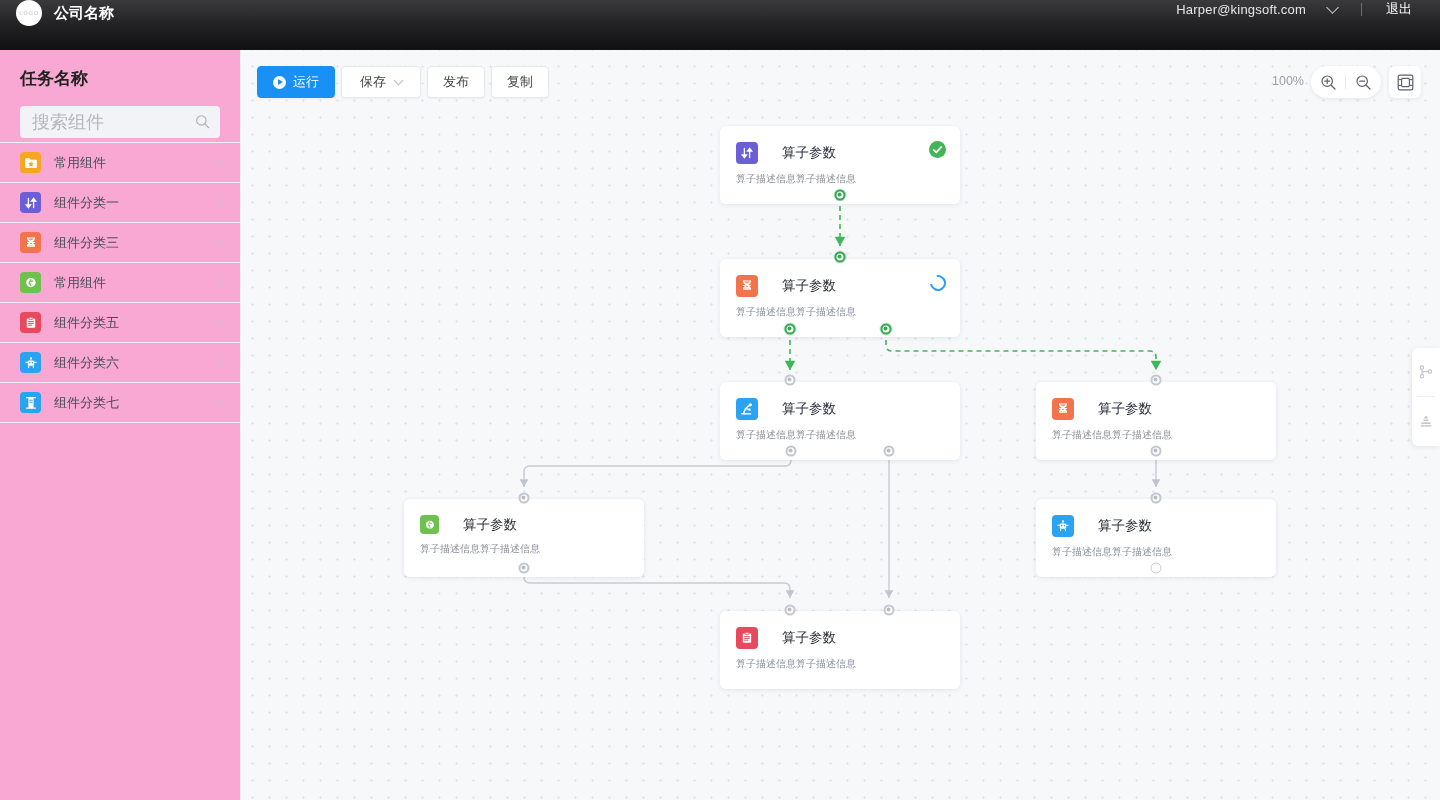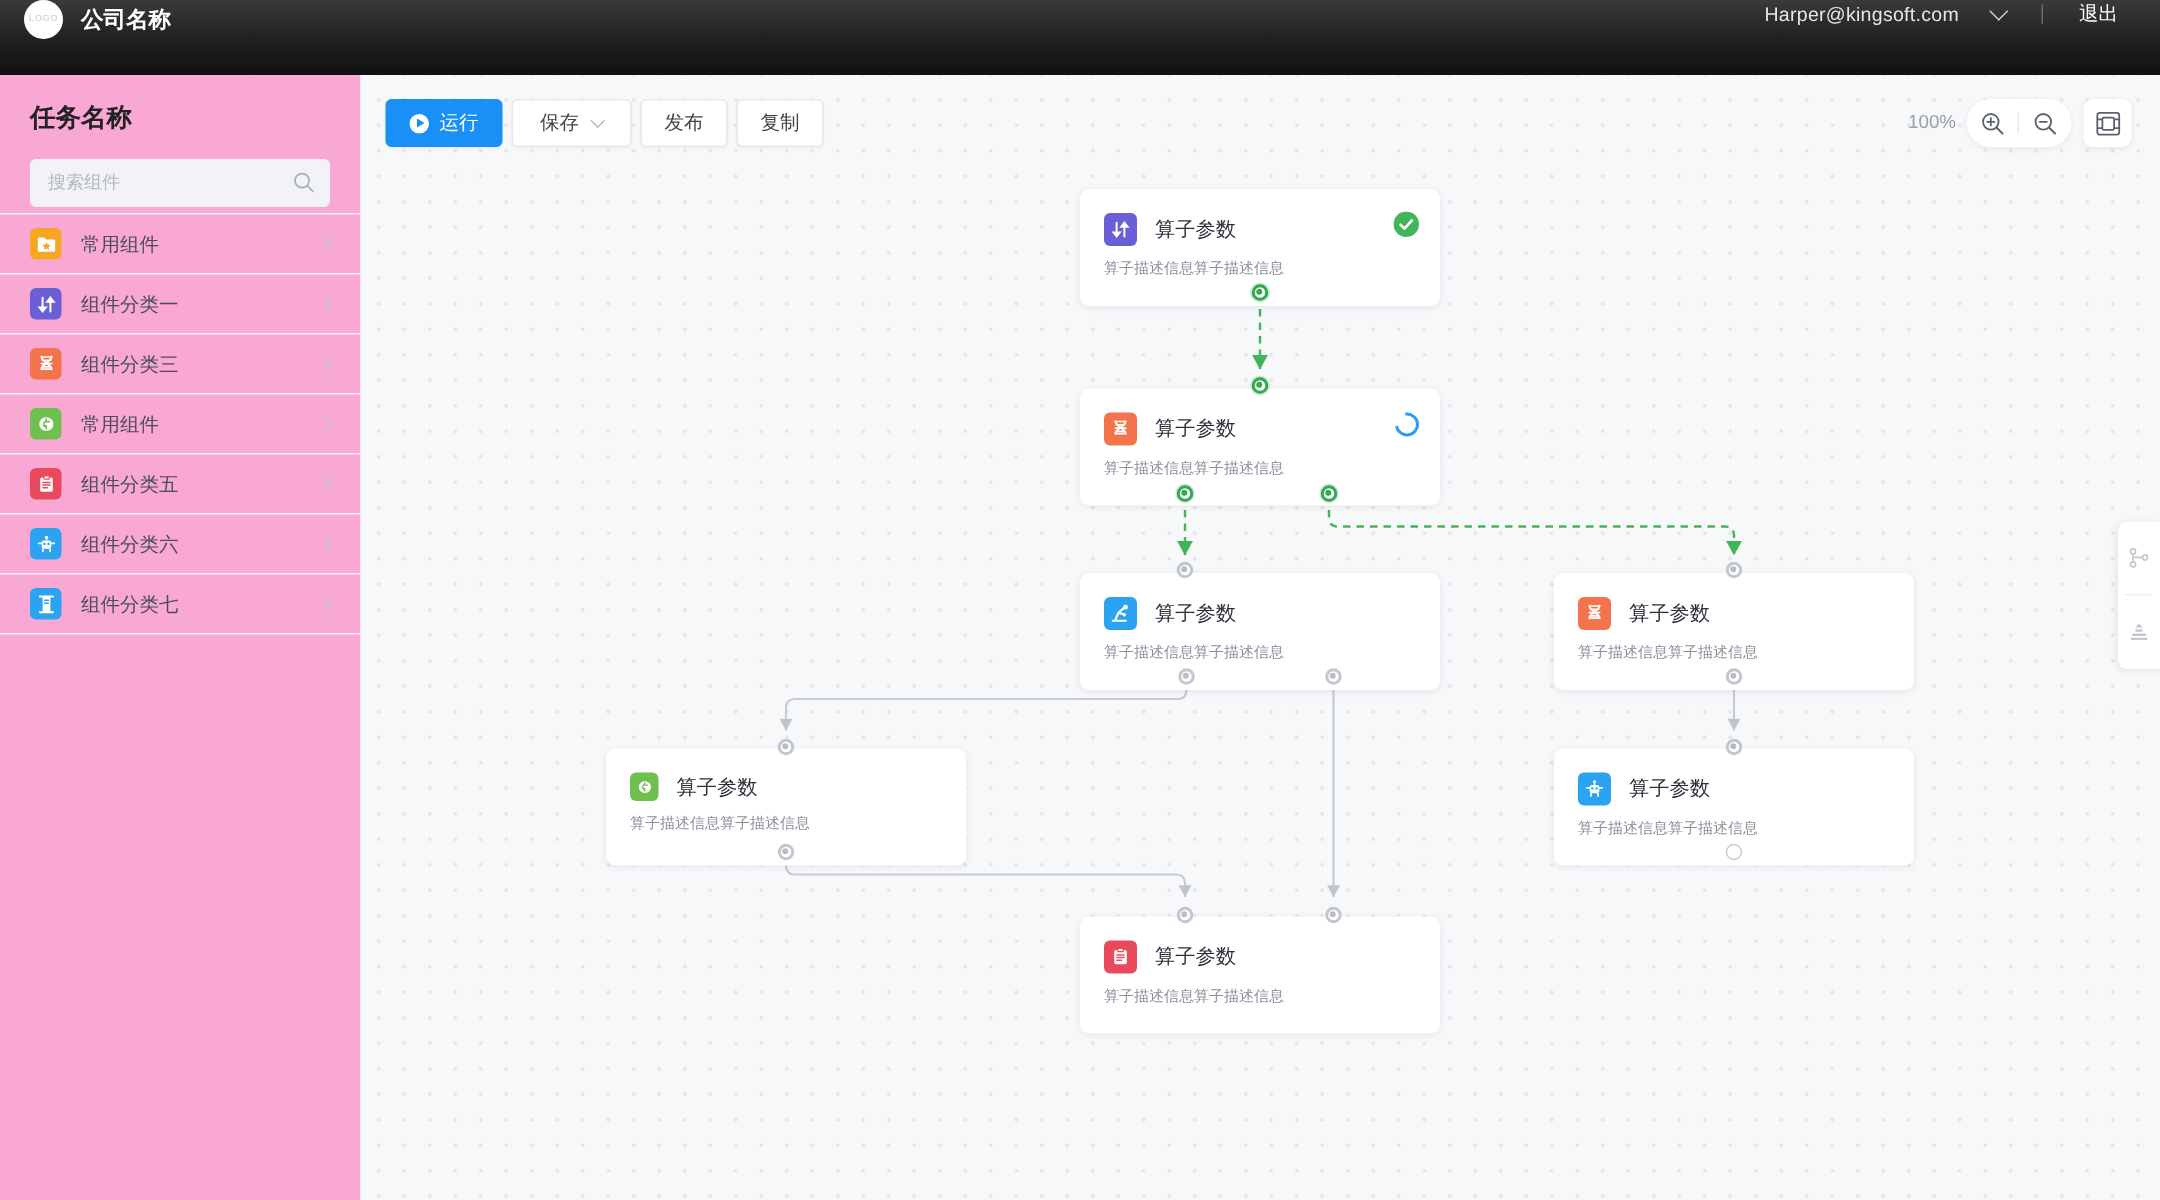--- a/index.html
+++ b/index.html
@@ -35,22 +35,22 @@
     position: absolute; top: 50px; left: 0; width: 241px; height: 750px;
     background: #f9a8d4; border-right: 1px solid #eceef1;
   }
   .task-title { font-size: 17px; font-weight: bold; color: #222; margin: 17px 0 0 20px; }
   .search-wrap {
     position: relative; margin: 16px 20px 0 20px; height: 32px;
     background: #f2f3f7; border-radius: 4px;
   }
   .search-wrap input {
     width: 100%; height: 32px; border: 0; outline: none; background: transparent;
-    padding: 0 34px 0 12px; font-size: 12px; color: #444;
-    font-family: Liberation Mono, monospace;
+    padding: 0 34px 0 12px; font-size: 18px; color: #444;
+    font-family: Liberation Serif, serif;
   }
   .search-wrap input::placeholder { color: #b3b7c0; }
   .search-ic { position: absolute; right: 10px; top: 8px; width: 15px; height: 15px; }
   .cat-list { margin-top: 4px; border-top: 1px solid #f0f1f4; }
   .cat-item {
     height: 40px; display: flex; align-items: center; padding: 0 20px;
     border-bottom: 1px solid #f0f1f4; cursor: pointer;
   }
   .cat-ic { width: 21px; height: 21px; border-radius: 4px; flex: none;
     display: flex; align-items: center; justify-content: center; }
@@ -99,21 +99,21 @@
     background: #fff; border-radius: 6px; display: flex; align-items: center; justify-content: center;
     box-shadow: 0 1px 4px rgba(20,30,60,.08); cursor: pointer;
   }
 
   
   .node {
     position: absolute; width: 240px; height: 78px; background: #fff;
     border-radius: 6px; box-shadow: 0 1px 5px rgba(25,35,65,.09);
     cursor: pointer;
   }
-  .node-row { display: flex; align-items: center; padding: 16px 0 0 16px; }
+  .node-row { display: flex; align-items: center; padding: 16px 0 0 16px; gap: 12px; }
   .node-ic { width: 22px; height: 22px; border-radius: 4px; flex: none;
     display: flex; align-items: center; justify-content: center; }
   .node-ic.sm { width: 19px; height: 19px; }
   .node-title { margin-left: 12px; font-size: 13.5px; color: #2b2f3a; }
   .node-desc { margin: 8px 0 0 16px; font-size: 10px; color: #8a8f9b; }
   .node-status { position: absolute; right: 14px; top: 15px; width: 17px; height: 17px; }
   .spinner { position: absolute; right: 14px; top: 16px; width: 16px; height: 16px;
     border: 2px solid transparent; border-top-color: #2a9ef4; border-right-color: #2a9ef4;
     border-bottom-color: #2a9ef4; border-radius: 50%; transform: rotate(36deg); }
 

